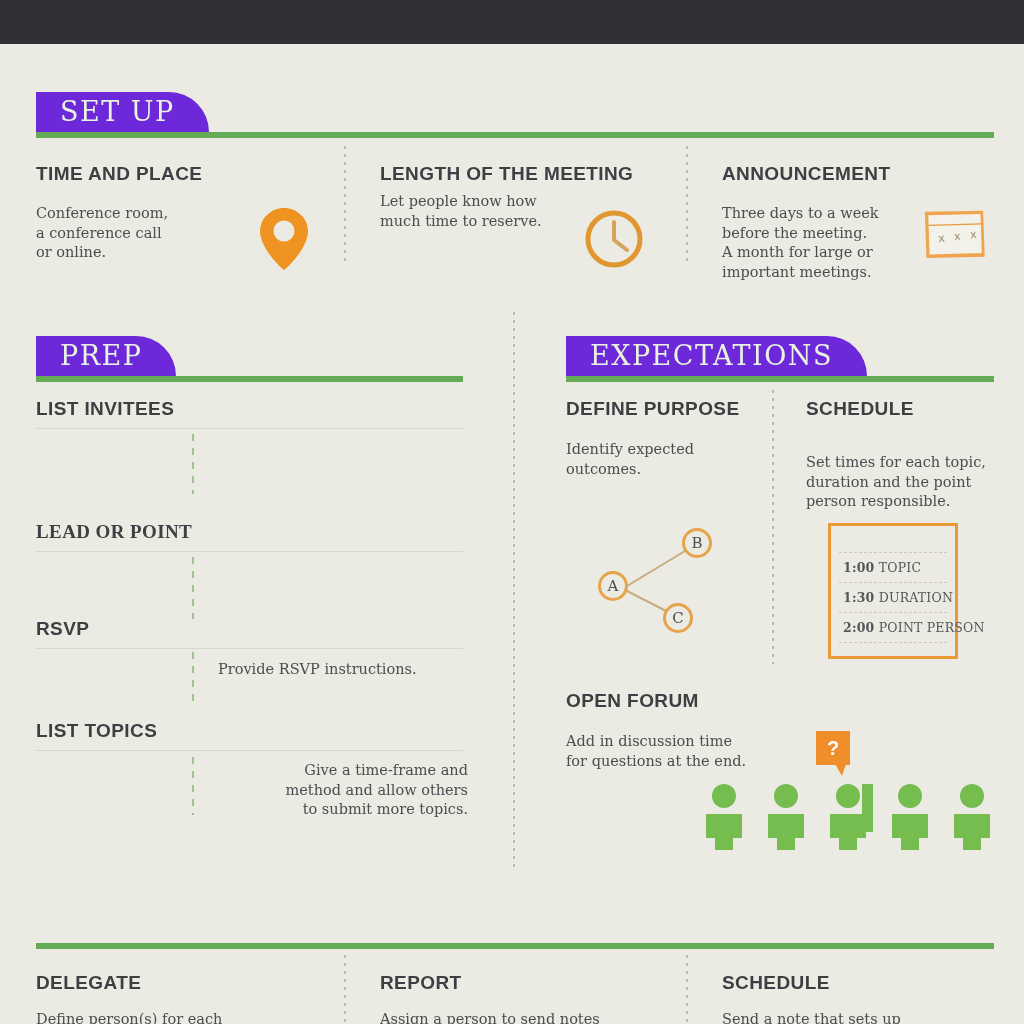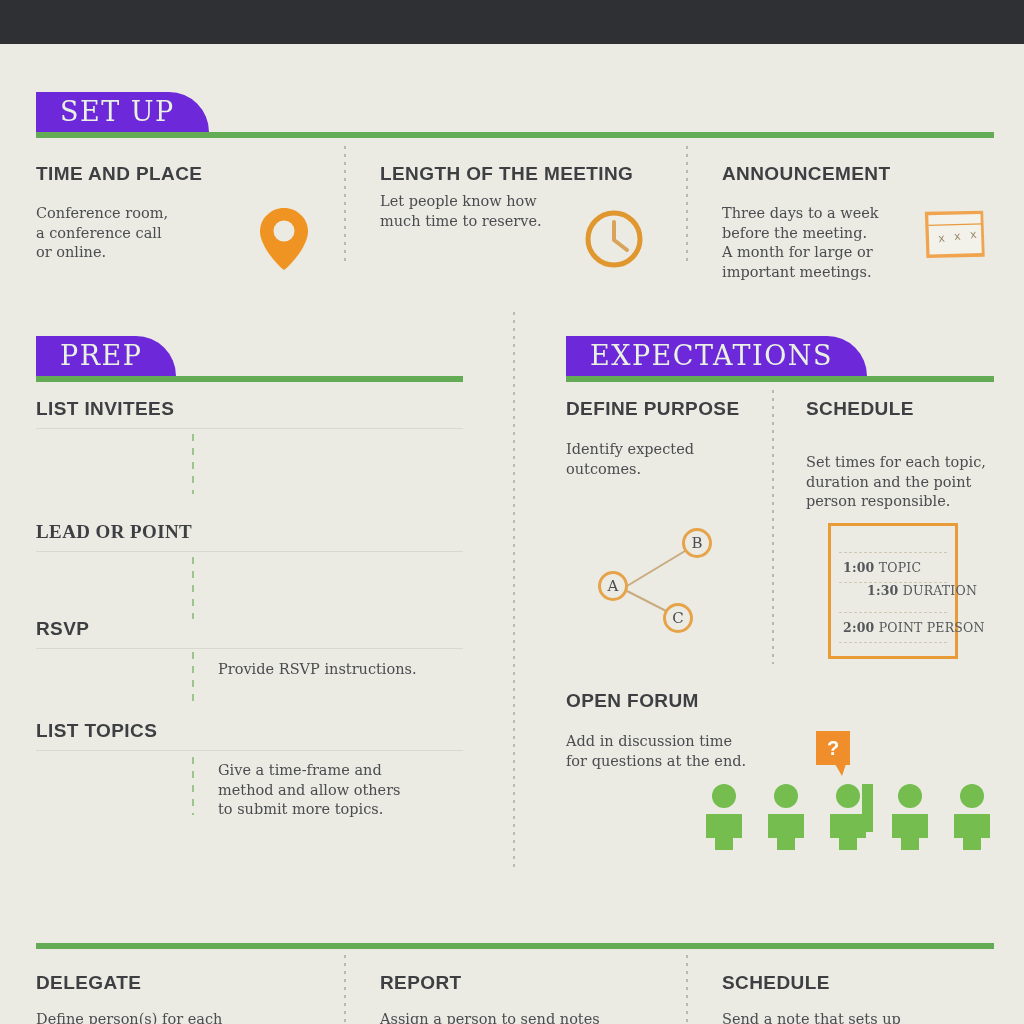--- a/index.html
+++ b/index.html
@@ -230,21 +230,21 @@
   <div class="vdash-green" style="left:192px; top:557px; height:62px;"></div>
 
   <div class="sub-head" style="left:36px; top:618px;">RSVP</div>
   <div class="sub-rule" style="left:36px; top:648px; width:427px;"></div>
   <div class="vdash-green" style="left:192px; top:652px; height:54px;"></div>
   <div class="body-text" style="left:218px; top:660px; width:260px; white-space:pre-line;">Provide RSVP instructions.</div>
 
   <div class="sub-head" style="left:36px; top:720px;">LIST TOPICS</div>
   <div class="sub-rule" style="left:36px; top:750px; width:427px;"></div>
   <div class="vdash-green" style="left:192px; top:757px; height:58px;"></div>
-  <div class="body-text" style="left:218px; top:761px; width:250px; white-space:pre-line;">Give a time-frame and
+  <div class="body-text" style="left:218px; top:761px; width:250px; white-space:pre-line;text-align:right;">Give a time-frame and
 method and allow others
 to submit more topics.</div>
 
   <div class="vdot-gray" style="left:513px; top:312px; height:558px;"></div>
 
   <div class="section-head" style="left:566px; top:336px; width:428px;">
     <div class="tab">
       <span class="tab-label">EXPECTATIONS</span>
     </div>
     <div class="tab-rule" style="width:428px;"></div>
@@ -276,21 +276,21 @@
 person responsible.</div>
 
   <div class="sched-box" style="left:828px; top:523px; width:130px; height:136px;">
     <div class="sched-inner">
       <div class="sched-line" style="top:26px;"></div>
       <div class="sched-row" style="top:34px;">
         <b>1:00</b>
         <span>TOPIC</span>
       </div>
       <div class="sched-line" style="top:56px;"></div>
-      <div class="sched-row" style="top:57px;margin-left:24px;">
+      <div class="sched-row" style="top:64px;">
         <b>1:30</b>
         <span>DURATION</span>
       </div>
       <div class="sched-line" style="top:86px;"></div>
       <div class="sched-row" style="top:94px;">
         <b>2:00</b>
         <span>POINT PERSON</span>
       </div>
       <div class="sched-line" style="top:116px;"></div>
     </div>

